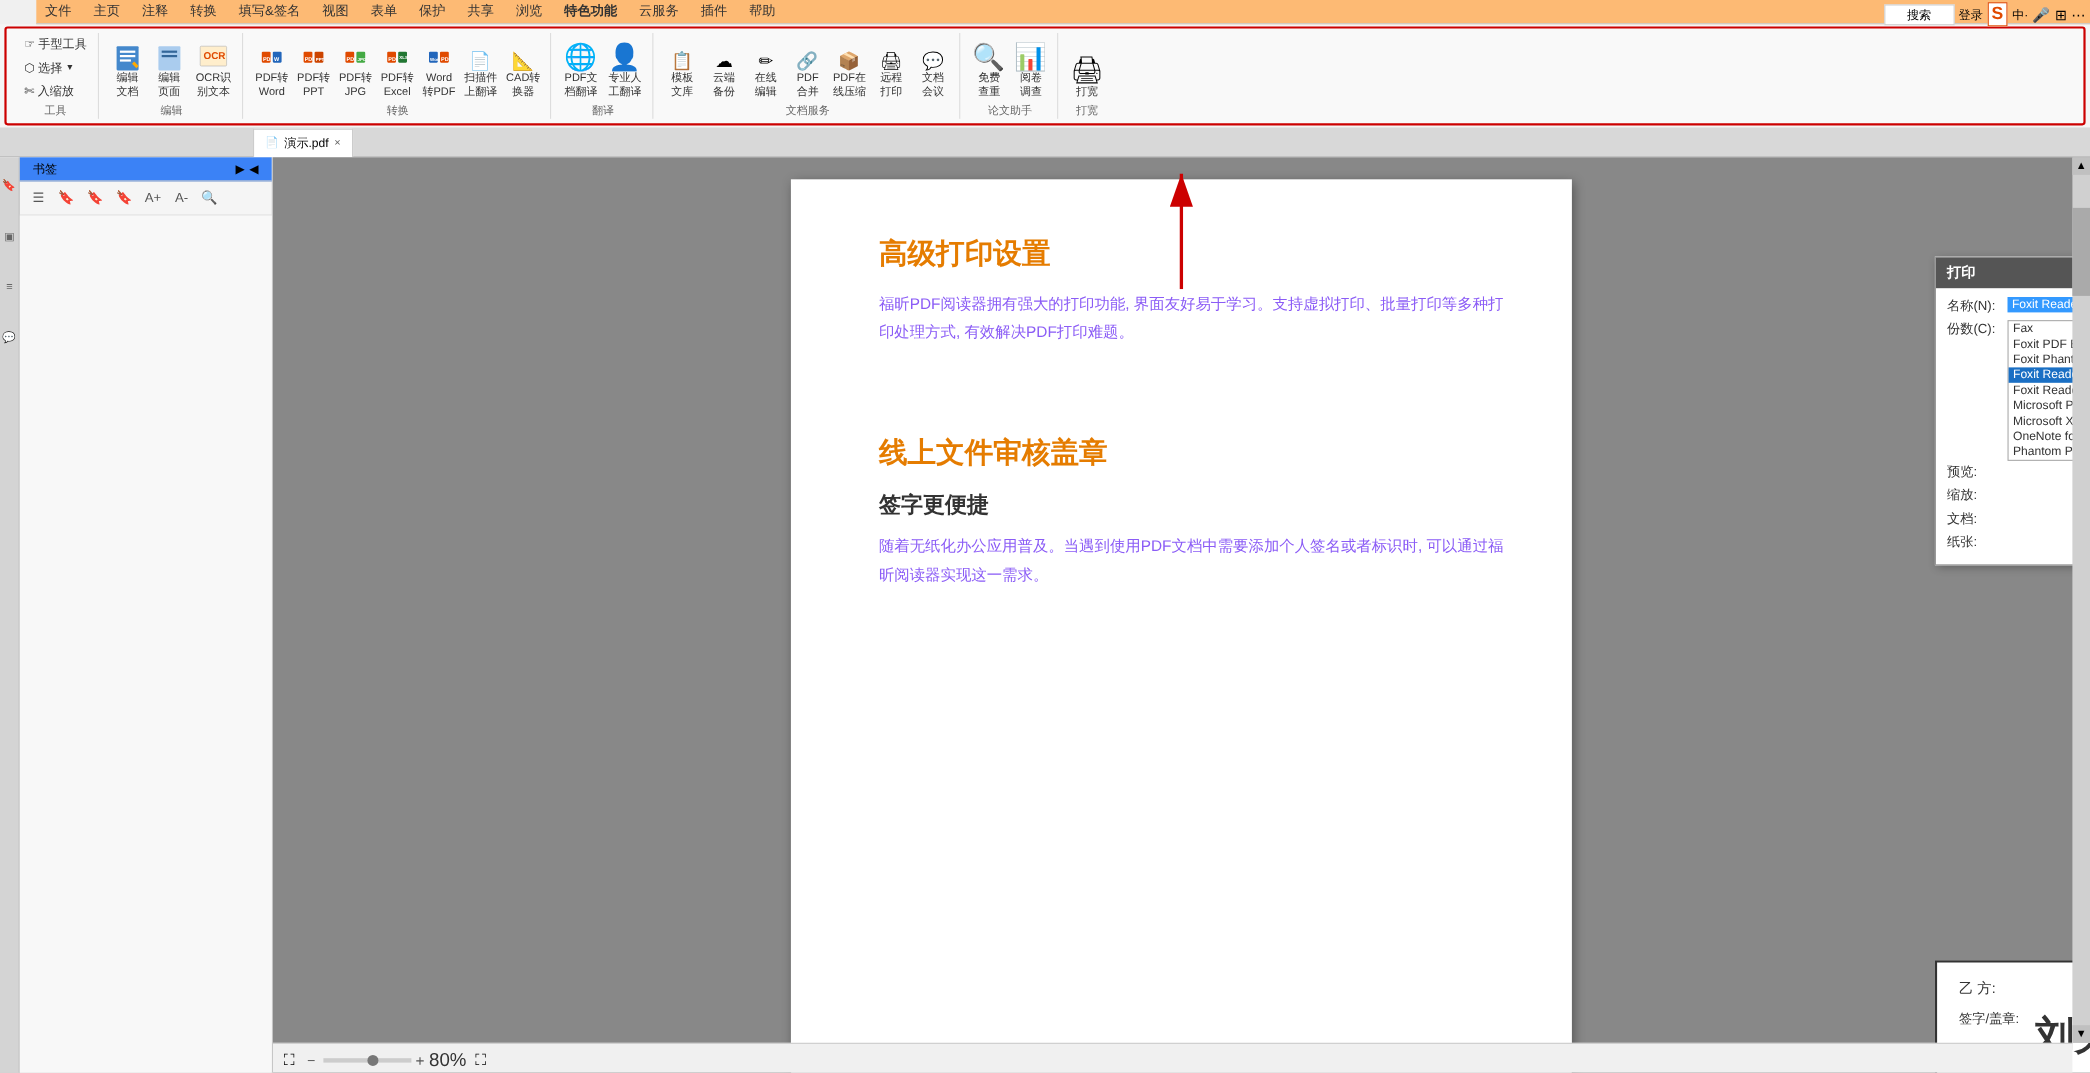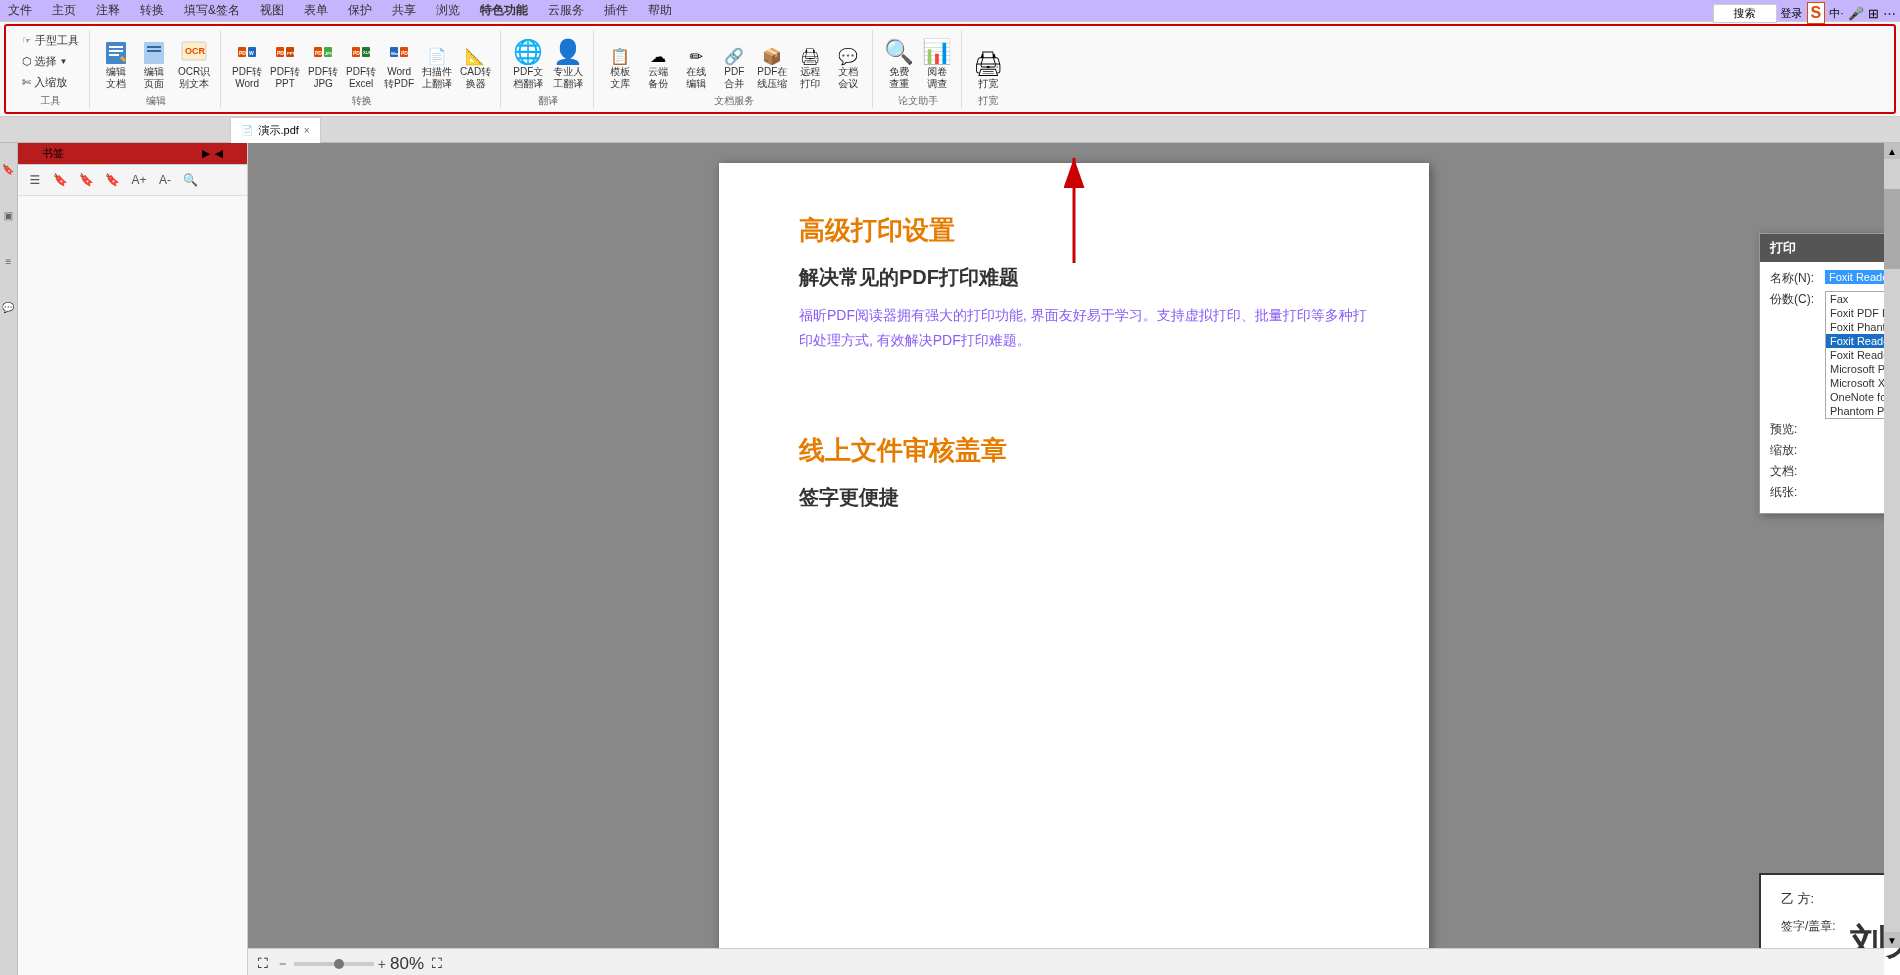--- a/index.html
+++ b/index.html
@@ -1,26 +1,27 @@
 <!DOCTYPE html>
 <html><head>
   <meta charset="utf-8">
   <style>
     * { margin: 0; padding: 0; box-sizing: border-box; }
     body { font-family: 'Microsoft YaHei', SimSun, Arial, sans-serif; background: #f0f0f0; width: 1900px; height: 975px; overflow: hidden; font-size: 12px; }
 
     
     .menu-bar {
-      background: #c4b5fd;
+      background: #fdba74;
       border-bottom: 1px solid #ccc;
       display: flex;
       align-items: center;
       height: 22px;
       padding: 0 4px;
       gap: 12px;
+      margin-left: 33px;
     }
     .menu-item {
       font-size: 12px;
       color: #333;
       cursor: pointer;
       padding: 2px 4px;
     }
 
     
     .ribbon {
@@ -150,23 +151,23 @@
 
     
     .sidebar {
       width: 230px;
       background: #f5f5f5;
       border-right: 1px solid #ccc;
       display: flex;
       flex-direction: column;
     }
     .sidebar-header {
-      background: #b91c1c;
+      background: #3b82f6;
       border-bottom: 1px solid #ccc;
-      padding: 3px 24px;
+      padding: 3px 12px;
       font-size: 11px;
       display: flex;
       align-items: center;
       justify-content: space-between;
     }
     .sidebar-toolbar {
       display: flex;
       align-items: center;
       gap: 4px;
       padding: 4px 6px;
@@ -655,21 +656,20 @@
           </marker>
         </defs>
         <line x1="40" y1="120" x2="40" y2="15" stroke="#cc0000" stroke-width="3" marker-end="url(#arrowhead)"></line>
       </svg>
     </div>
 
     <div class="pdf-page" style="position:relative;">
 
       <div>
         <div class="section-title">高级打印设置</div>
-        <div class="section-subtitle">解决常见的PDF打印难题</div>
         <div class="section-text">福昕PDF阅读器拥有强大的打印功能, 界面友好易于学习。支持虚拟打印、批量打印等多种打印处理方式, 有效解决PDF打印难题。</div>
       </div>
 
       <div style="position:absolute; right:-340px; top:50px;">
         <div class="print-dialog">
           <div class="print-dialog-title">打印</div>
           <div class="print-dialog-body">
             <div class="print-row">
               <span class="print-label">名称(N):</span>
               <div class="print-input-blue">Foxit Reader PDF Printer</div>
@@ -702,20 +702,21 @@
             <div class="print-row">
               <span class="print-label">纸张:</span>
             </div>
           </div>
         </div>
       </div>
 
       <div style="margin-top:80px;">
         <div class="section-title">线上文件审核盖章</div>
         <div class="section-subtitle">签字更便捷</div>
+        <div class="section-text">随着无纸化办公应用普及。当遇到使用PDF文档中需要添加个人签名或者标识时, 可以通过福昕阅读器实现这一需求。</div>
       </div>
 
       <div style="position:absolute; right:-340px; top:370px;">
         <div class="sig-preview">
           <div class="sig-inner">
             <div class="sig-party">乙 方:</div>
             <div class="sig-row">
               <span class="sig-label">签字/盖章:</span>
               <span class="sig-name">刘关张</span>
             </div>

